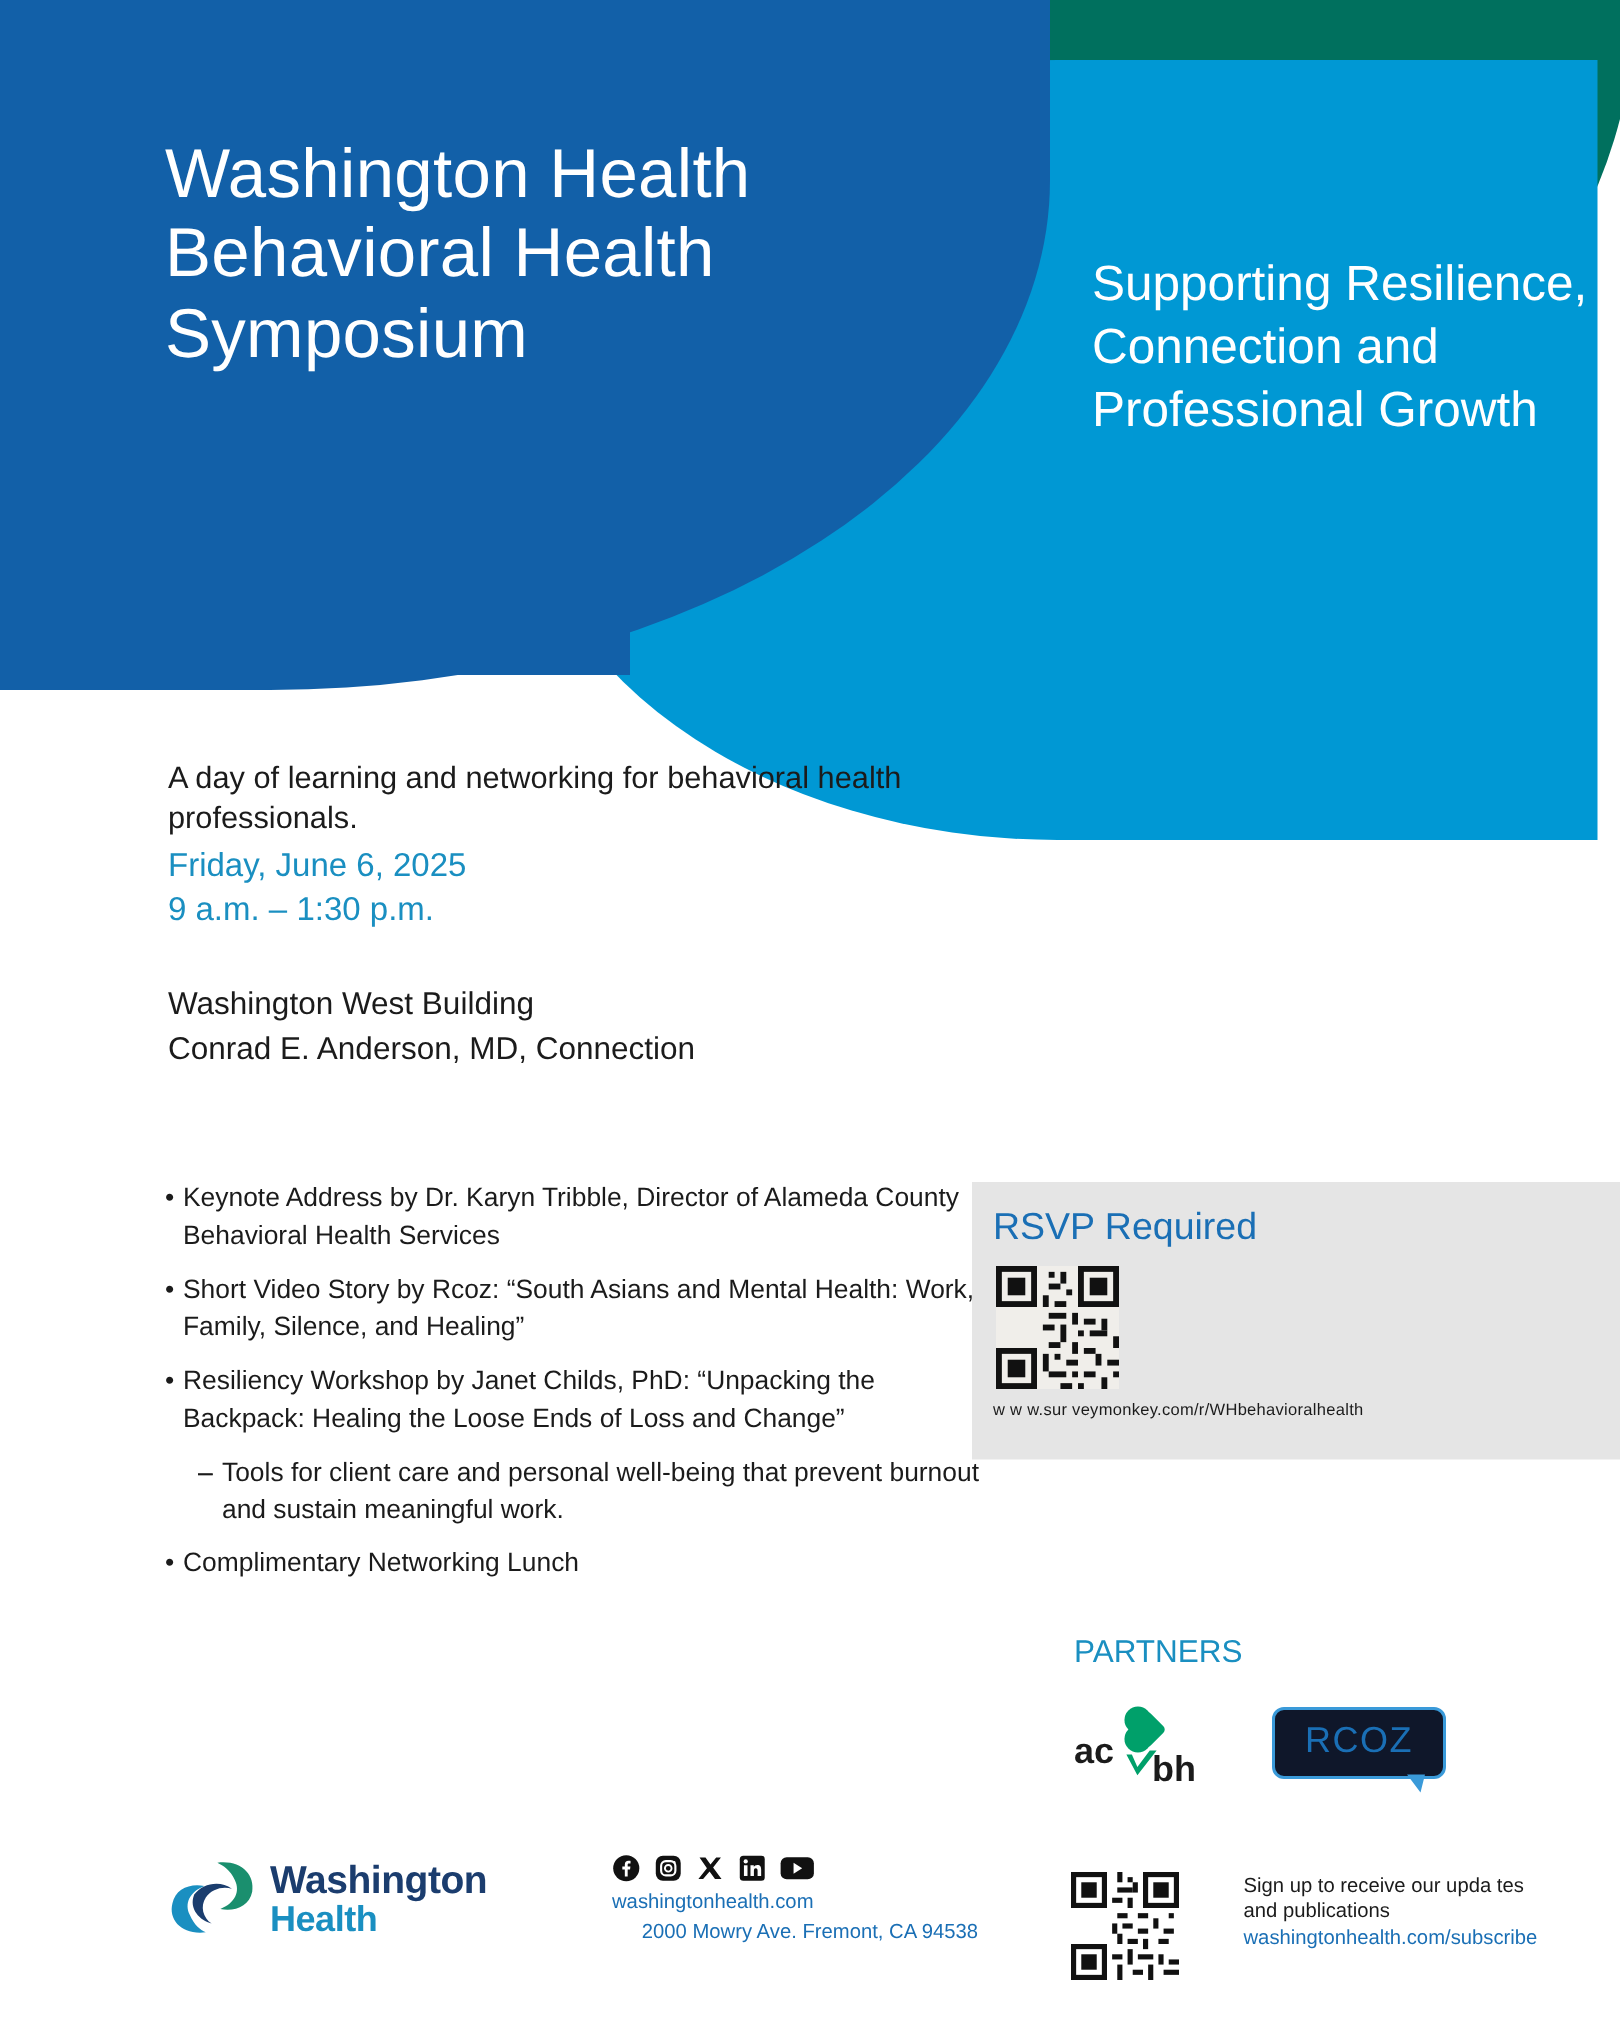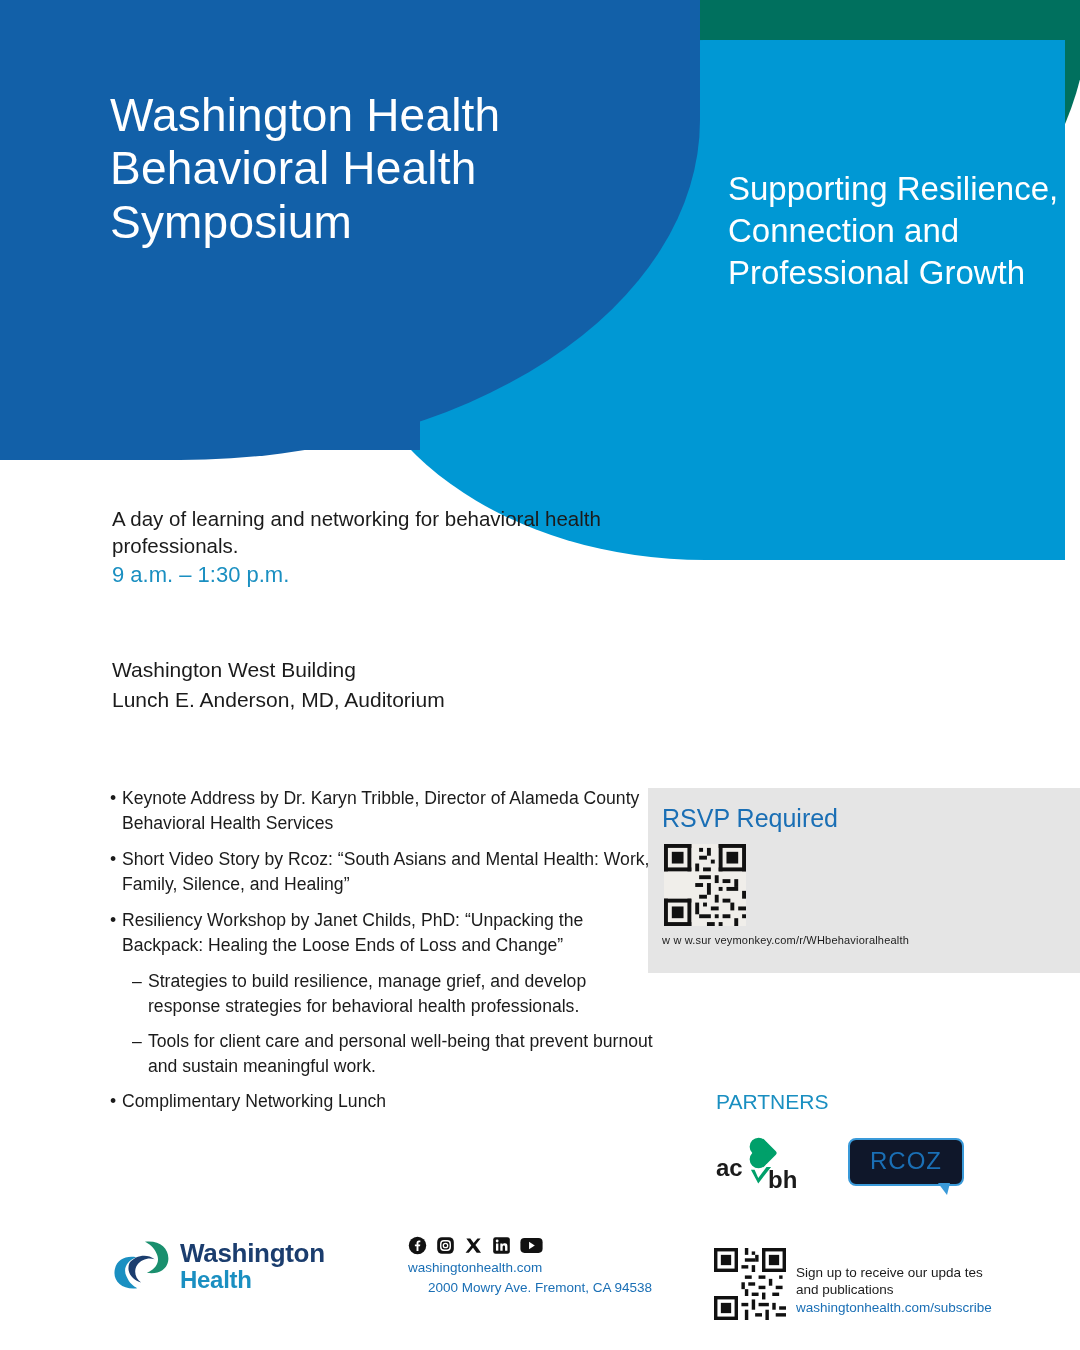--- a/index.html
+++ b/index.html
@@ -325,70 +325,69 @@
 
   .sub-qr {
     position: absolute;
     left: 714px;
     top: 1248px;
     width: 72px;
     height: 72px;
   }
   .sub-text {
     position: absolute;
-    left: 796px;
+    left: 829px;
     top: 1248px;
     width: 240px;
     font-size: 13.5px;
     line-height: 1.28;
     color: #1b1b1b;
-    margin-top: 16px;
   }
   .sub-link {
     color: #1a6fb5;
   }
 </style>
 </head>
 <body>
 
 <div class="header">
   <div class="shape-green"></div>
   <div class="shape-lightblue"></div>
   <div class="shape-darkblue"></div>
   <div class="shape-darkblue-block"></div>
 </div>
 <h1 class="main-title">Washington Health Behavioral Health Symposium</h1>
 <div class="sub-title">Supporting Resilience, Connection and Professional Growth</div>
 
 <div class="intro">
   <div class="intro-lead">A day of learning and networking for behavioral health professionals.</div>
+  <div class="intro-date">Friday, June 6, 2025</div>
   <div class="intro-time">9 a.m. – 1:30 p.m.</div>
 </div>
 
 <div class="venue">
   <div>Washington West Building</div>
-  <div>Lunch E. Anderson, MD, Auditorium</div>
+  <div>Conrad E. Anderson, MD, Connection</div>
 </div>
 
 <div class="agenda">
   <div class="agenda-item">
     <span class="bullet">•</span>
     <span class="txt">Keynote Address by Dr. Karyn Tribble, Director of Alameda County Behavioral Health Services</span>
   </div>
   <div class="agenda-item">
     <span class="bullet">•</span>
     <span class="txt">Short Video Story by Rcoz: “South Asians and Mental Health: Work, Family, Silence, and Healing”</span>
   </div>
   <div class="agenda-item">
     <span class="bullet">•</span>
     <span class="txt">Resiliency Workshop by Janet Childs, PhD: “Unpacking the Backpack: Healing the Loose Ends of Loss and Change”</span>
   </div>
   <div class="agenda-sub">
     <span class="dash">–</span>
-    <span class="txt">Strategies to build resilience, manage grief, and develop response strategies for behavioral health professionals.</span>
   </div>
   <div class="agenda-sub">
     <span class="dash">–</span>
     <span class="txt">Tools for client care and personal well-being that prevent burnout and sustain meaningful work.</span>
   </div>
   <div class="agenda-item">
     <span class="bullet">•</span>
     <span class="txt">Complimentary Networking Lunch</span>
   </div>
 </div>

